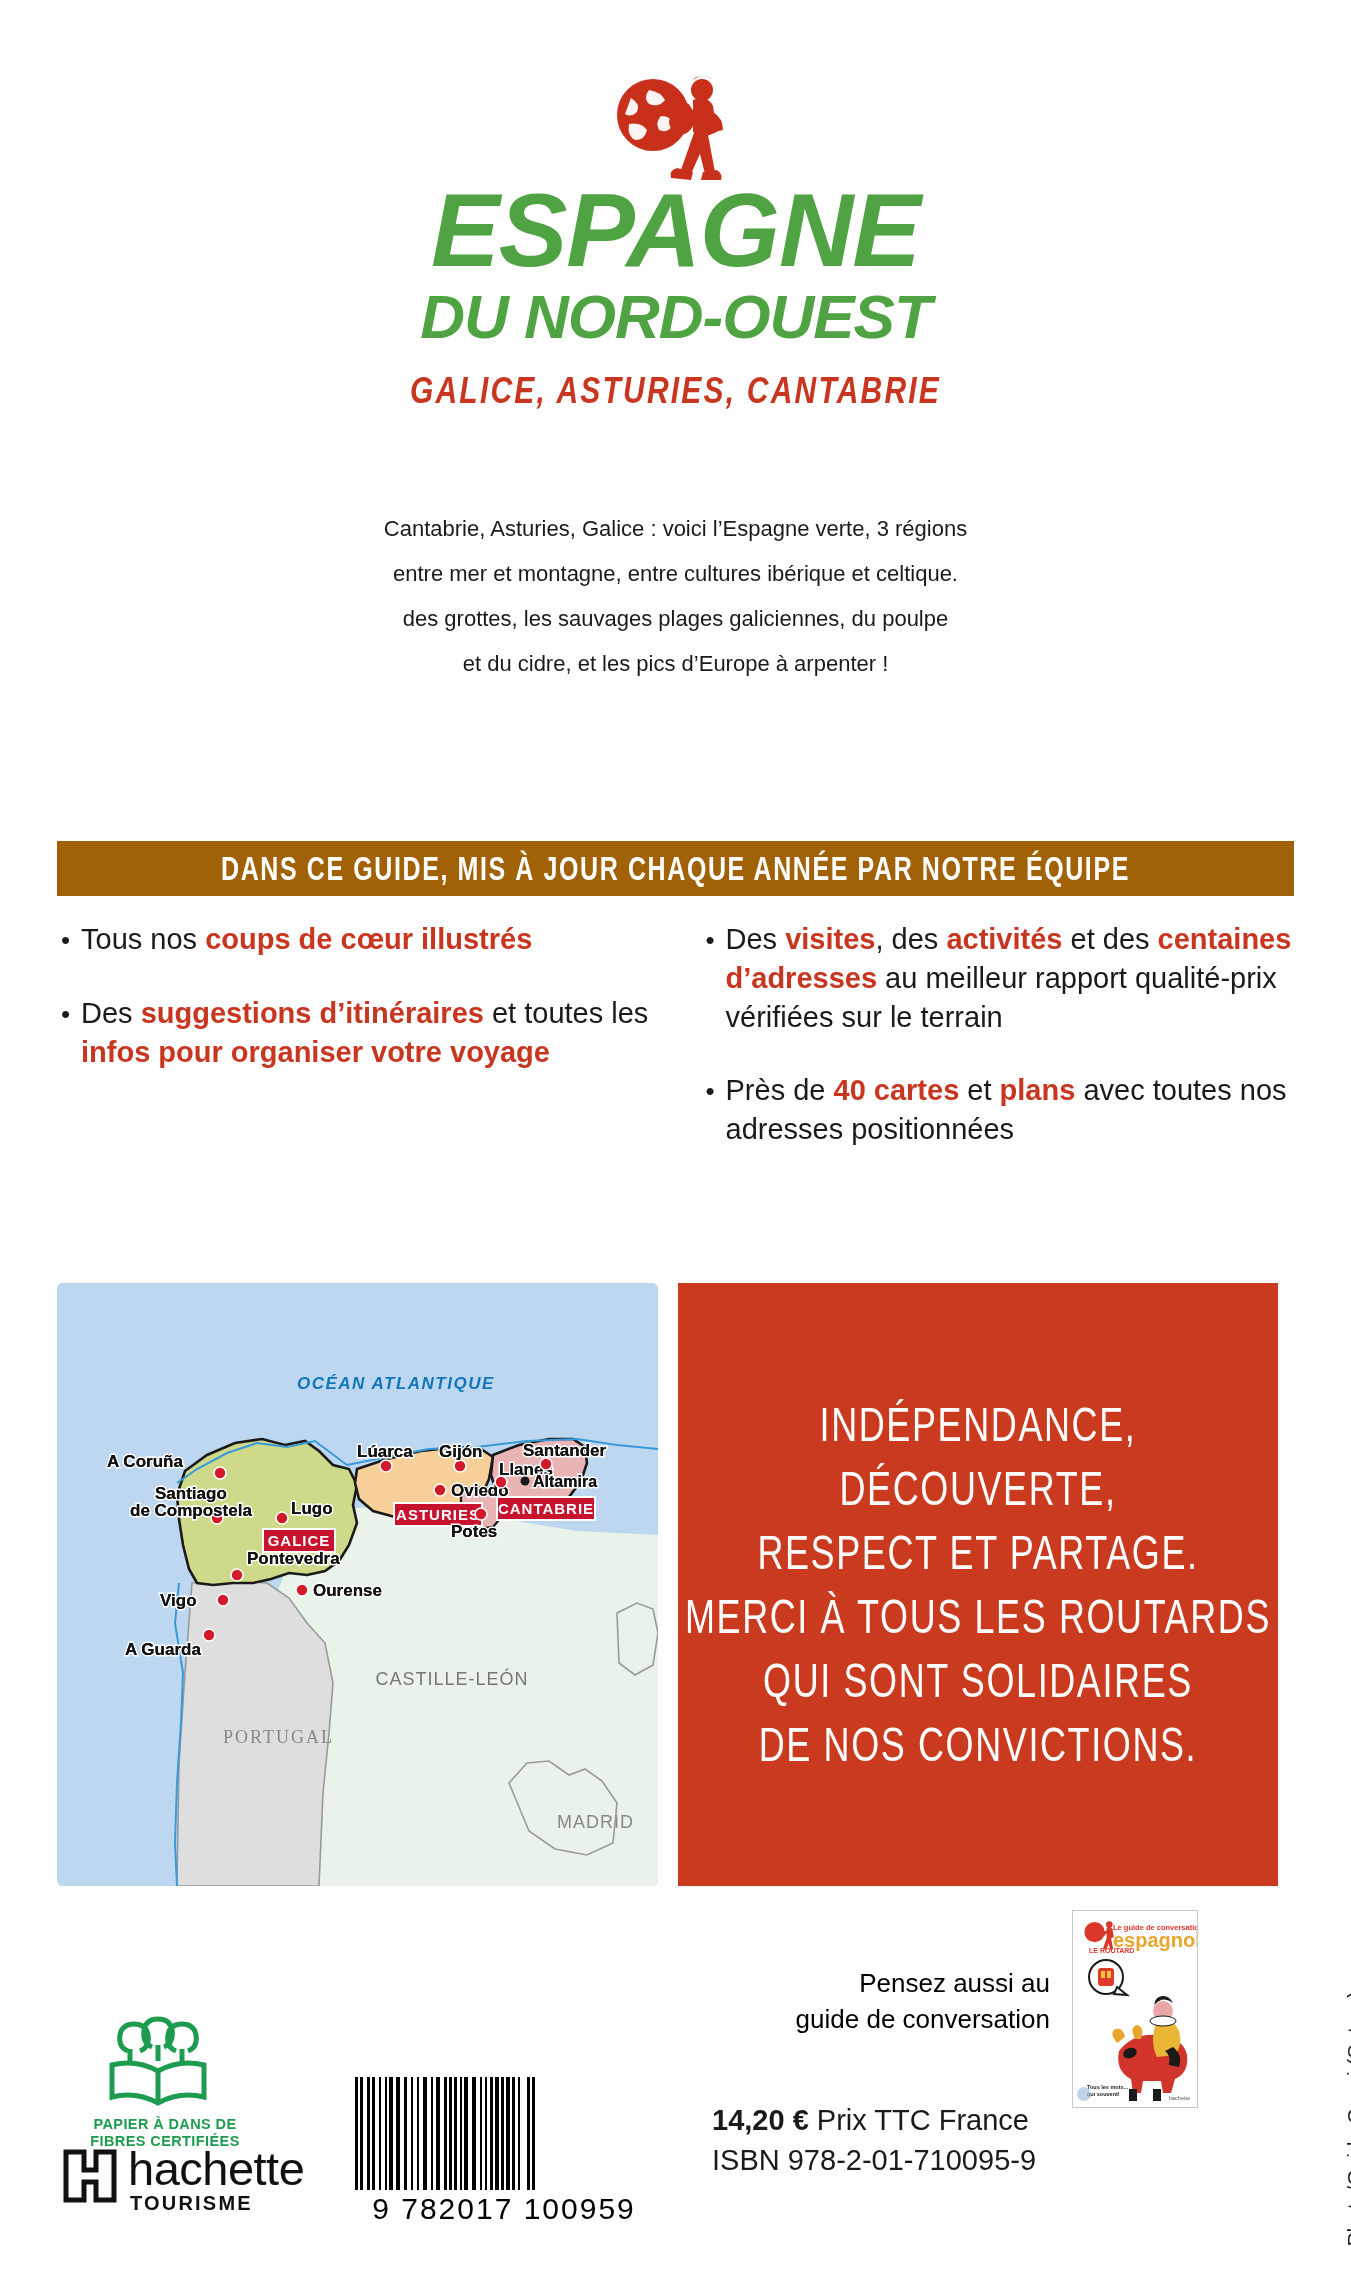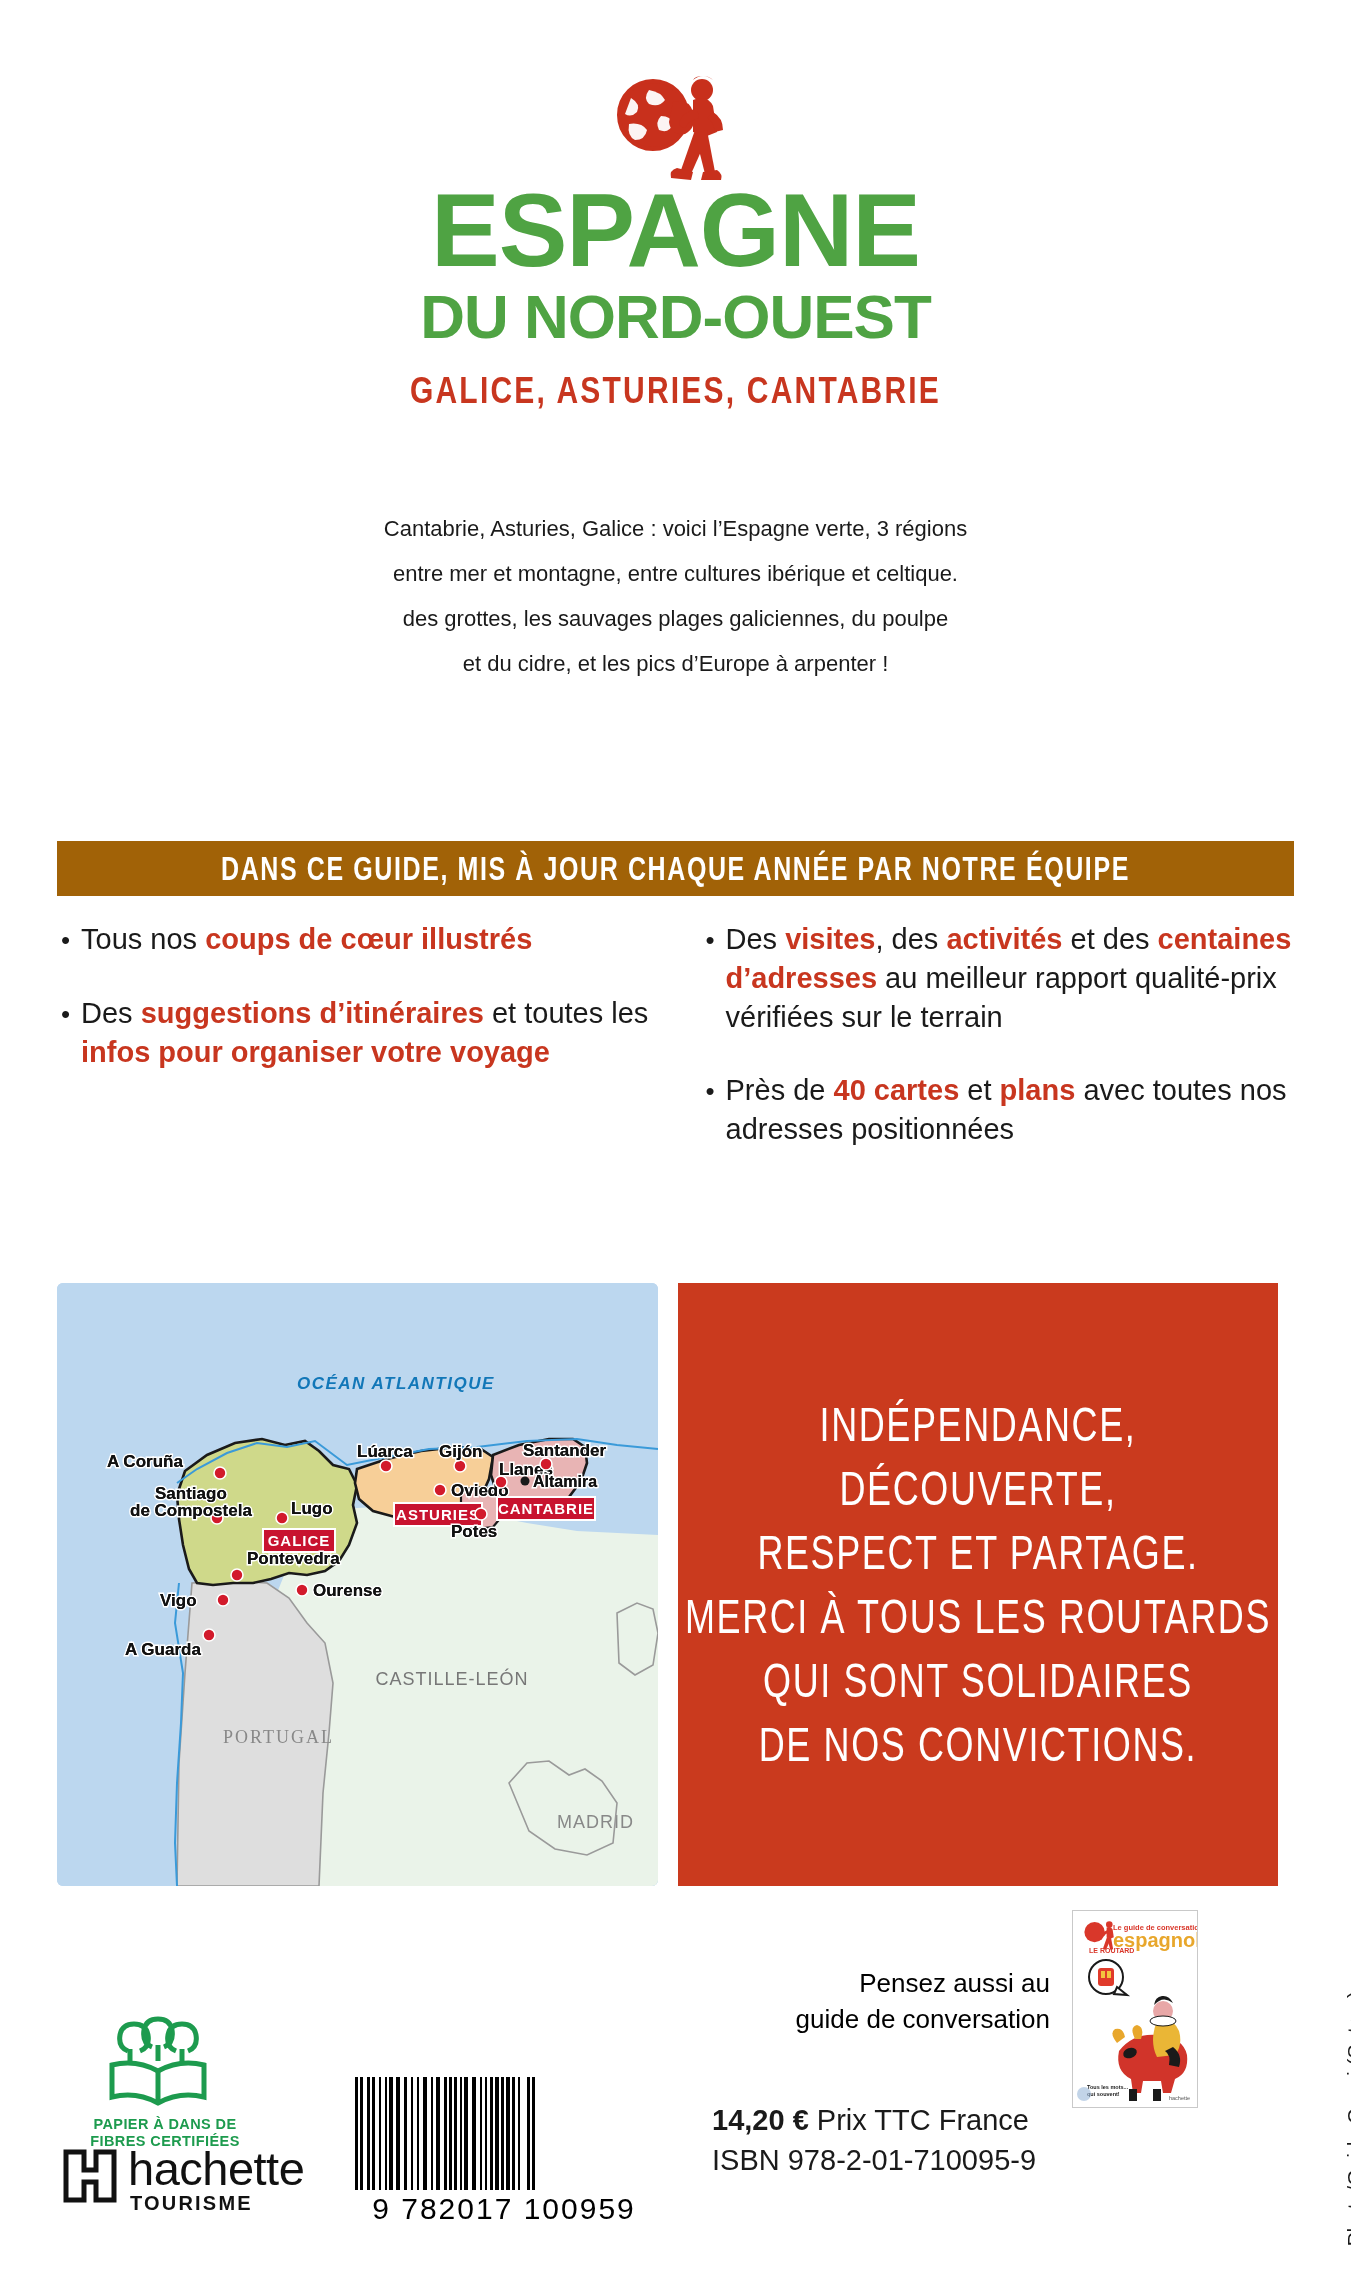--- a/index.html
+++ b/index.html
@@ -27,20 +27,21 @@
     justify-content: center;
     align-items: flex-end;
   }
   .routard-mark svg { display: block; }
 
   .title-block {
     position: absolute;
     left: 0; right: 0;
     top: 182px;
     text-align: center;
+    font-style: italic;
   }
   .title-main {
     font-family: "Liberation Sans", sans-serif;
     font-weight: bold;
     font-size: 103px;
     letter-spacing: -1px;
     line-height: 0.95;
     color: #4fa343;
     transform: scaleX(1.0);
   }

